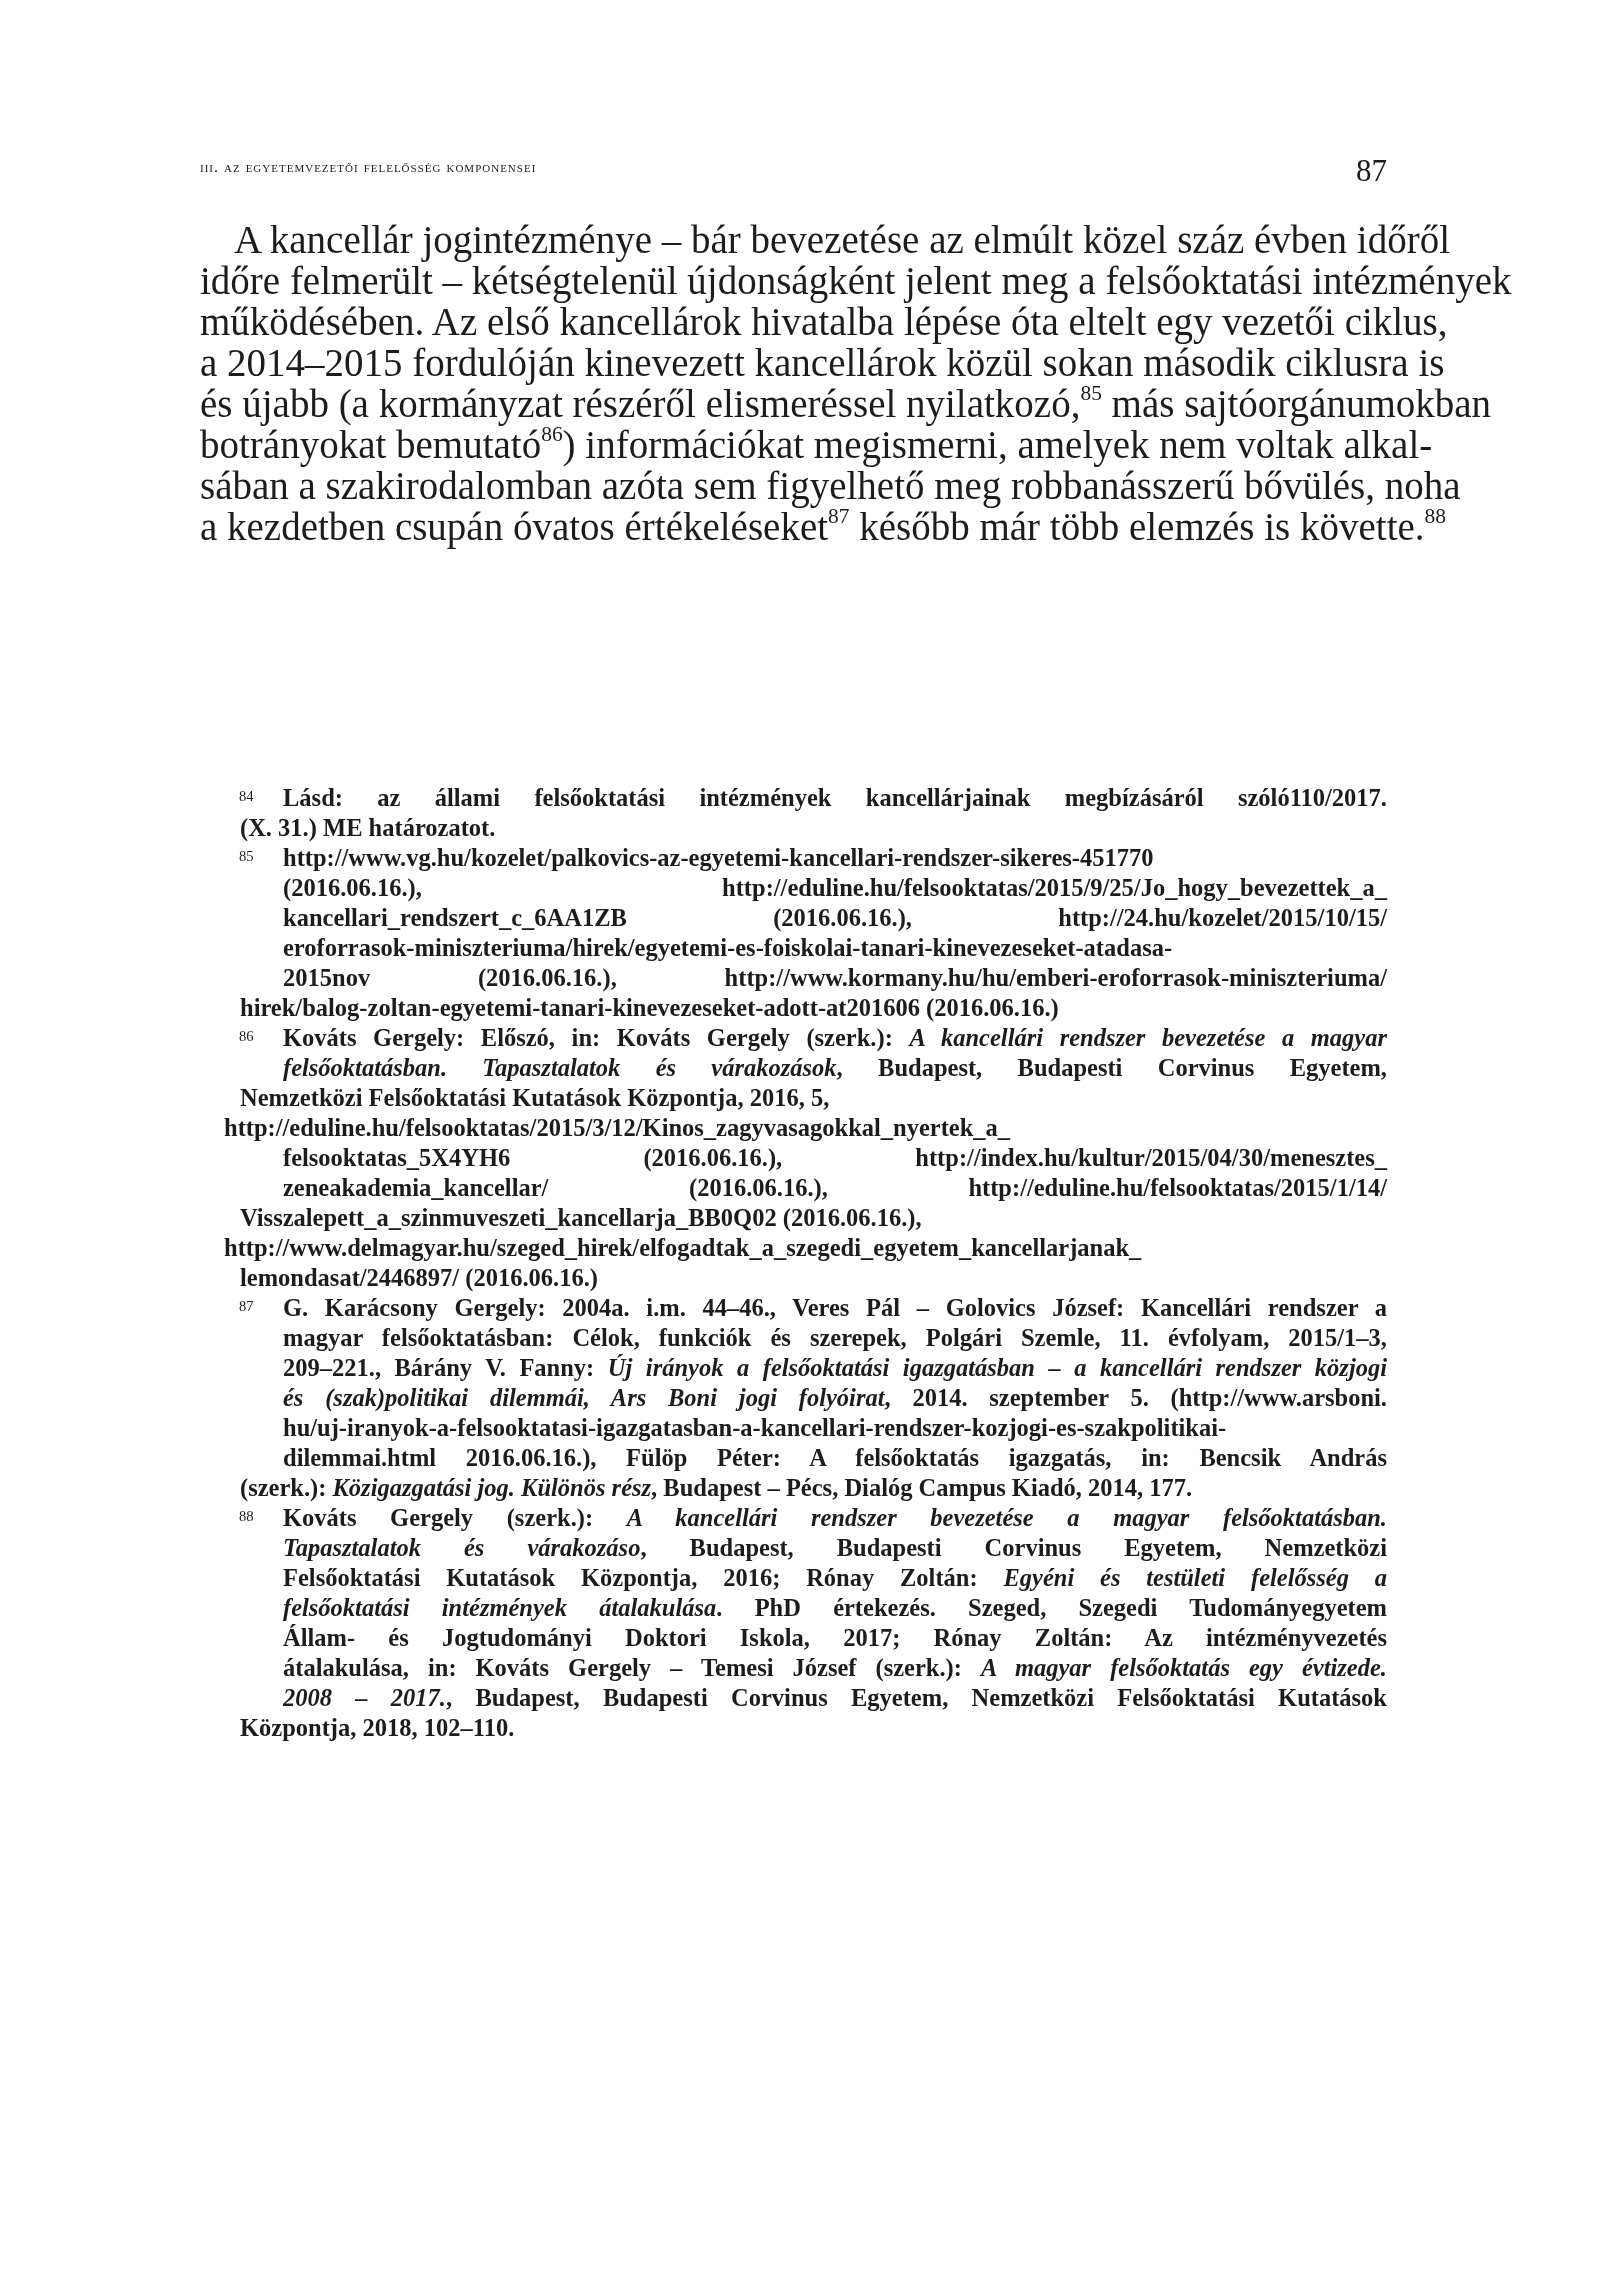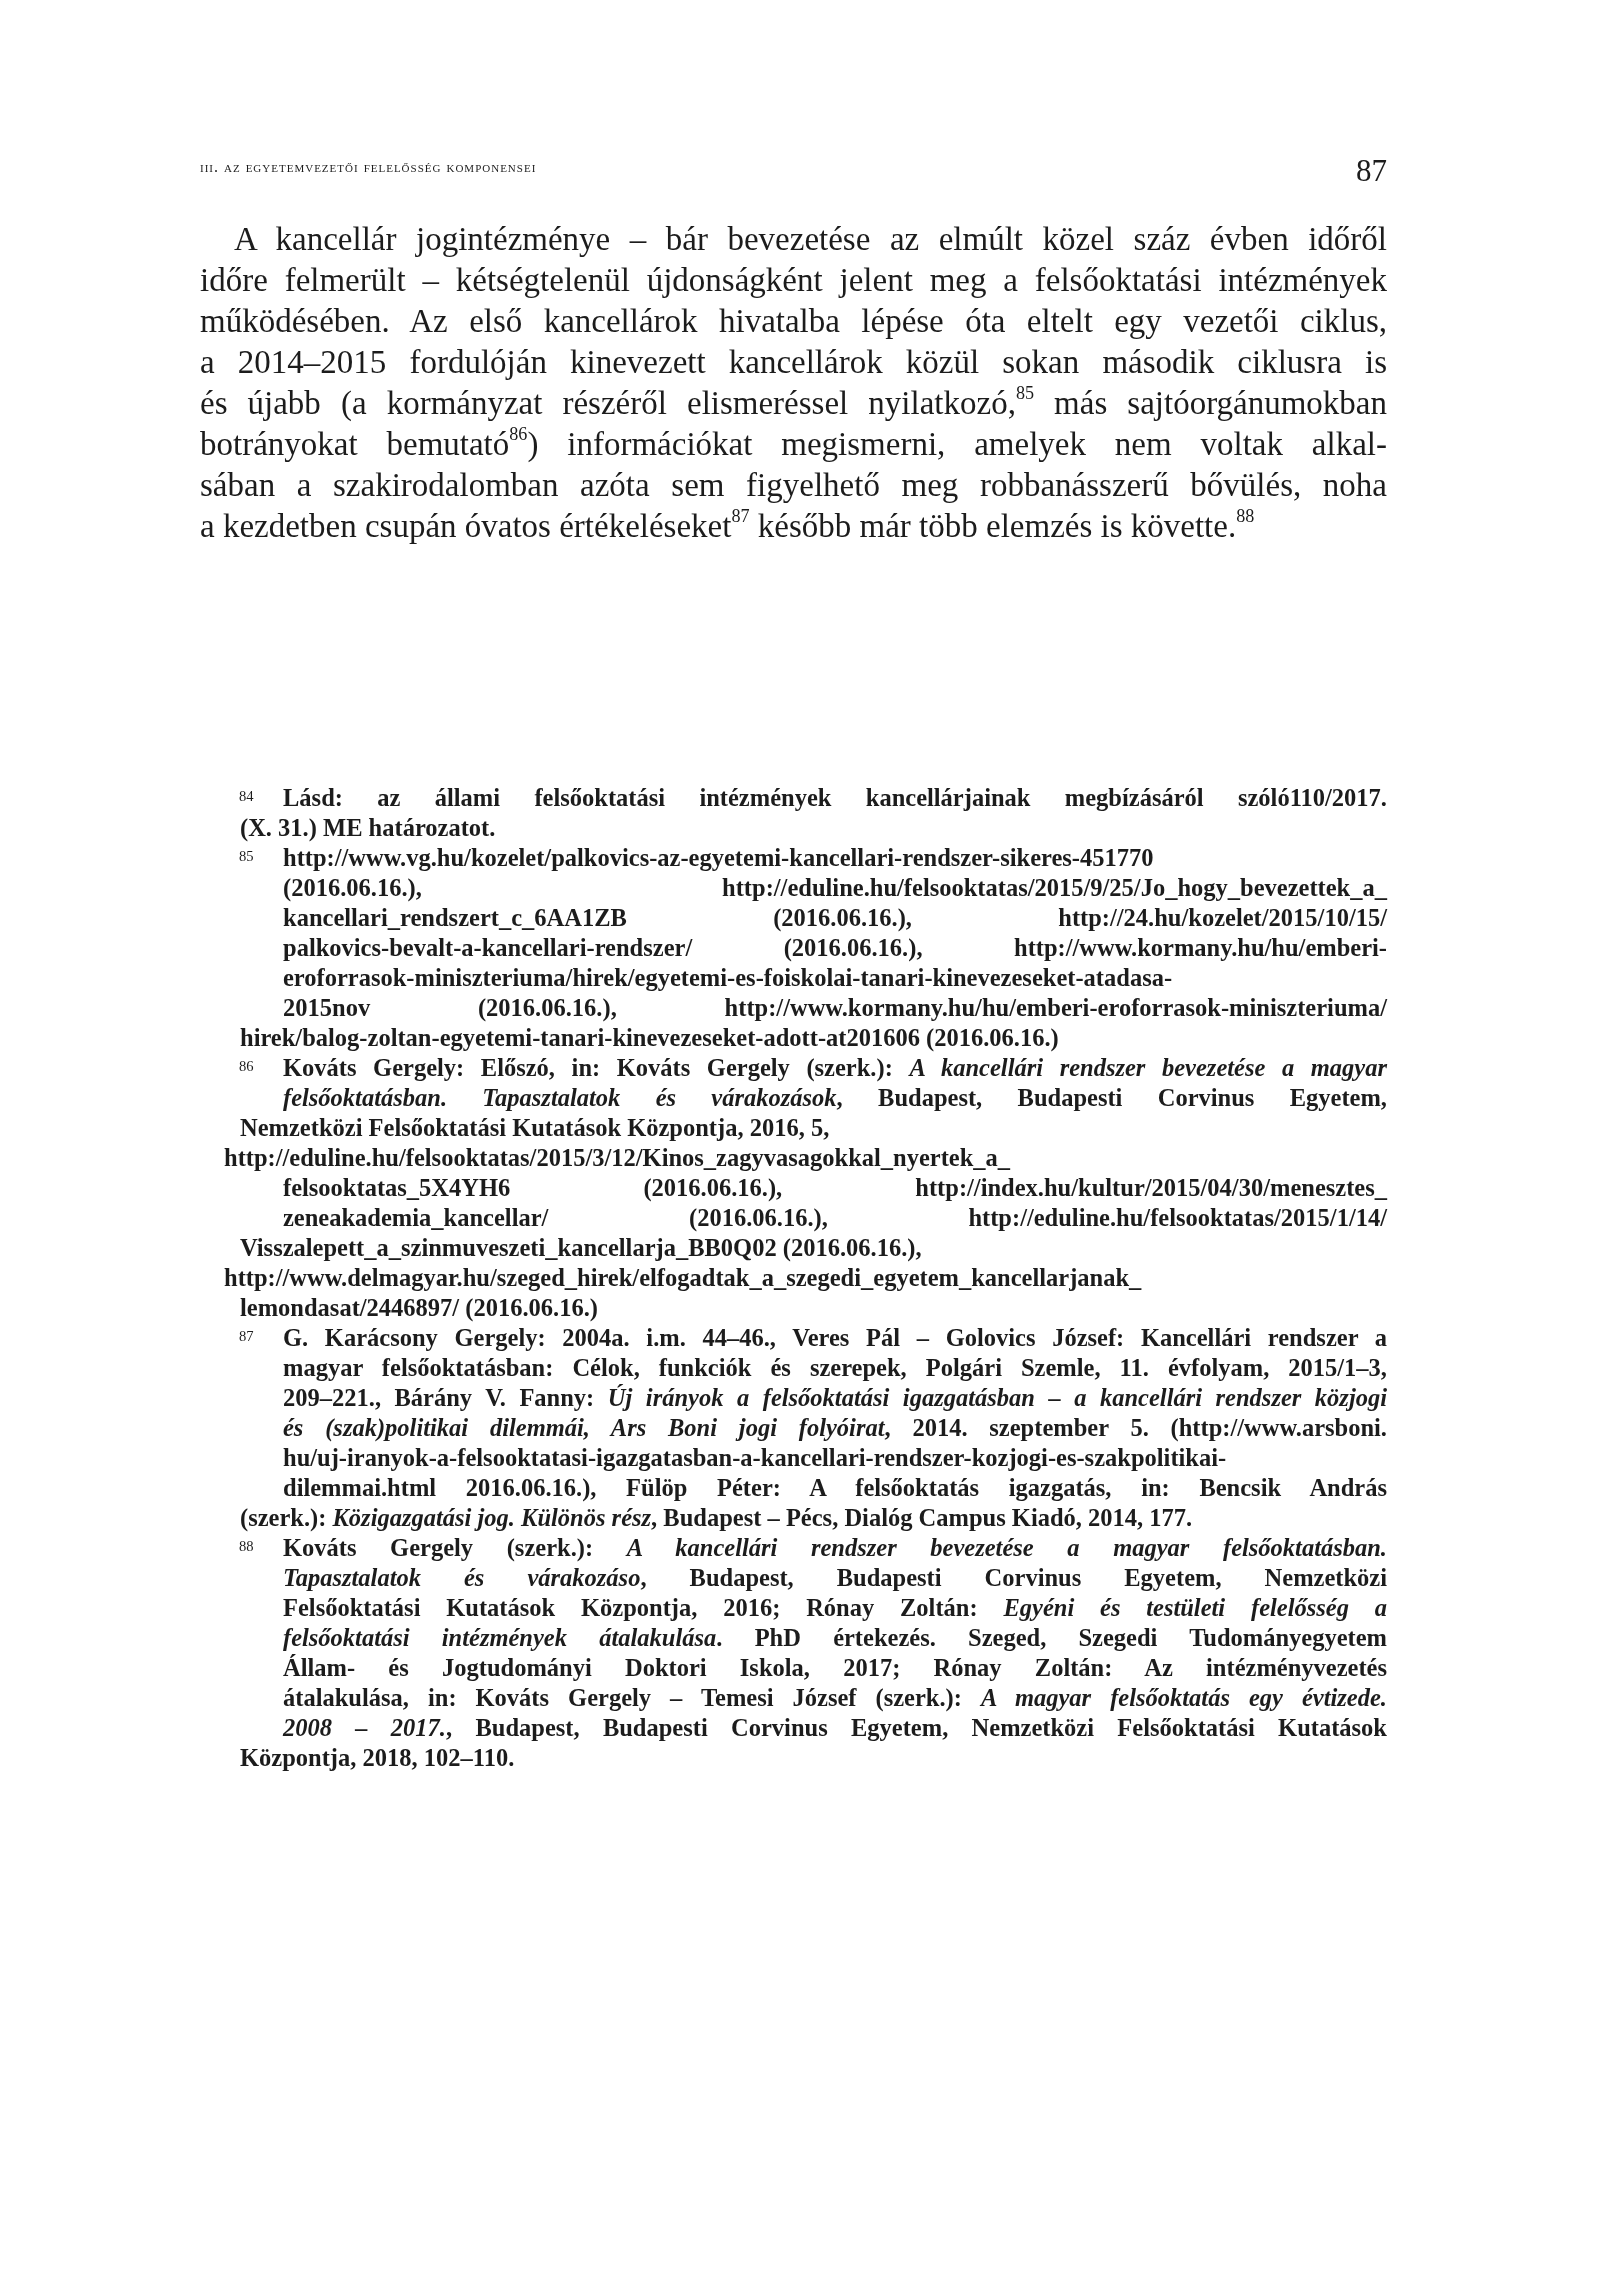--- a/index.html
+++ b/index.html
@@ -2,21 +2,21 @@
 <html style="font-size:13.8px"><head>
 <meta charset="utf-8">
 <style>
   html, body { margin: 0; padding: 0; background: #ffffff; }
   body { width: 1605px; height: 2295px; position: relative; overflow: hidden;
          font-family: "Liberation Serif", "DejaVu Serif", serif; color: #1c1c1c; }
   .running-head { position: absolute; left: 200px; top: 153px; width: 1187px; height: 34px; }
   .rh-title { position: absolute; left: 0; top: 5.2px; font-size: 16px; letter-spacing: 1px;
               font-variant: small-caps; text-transform: lowercase; white-space: nowrap; }
   .rh-page { position: absolute; right: 0; top: 0; font-size: 31px; }
-  .body-text { position: absolute; left: 200px; top: 219px; width: 1187px; font-size: 33px; }
+  .body-text { position: absolute; left: 200px; top: 219px; width: 1187px; font-size: 39px; }
   .line { height: 41px; line-height: 41px; white-space: nowrap; text-align: justify;
           text-align-last: justify; overflow: visible; }
   .line.last { text-align-last: left; }
   .line.indent { padding-left: 34px; }
   sup { font-size: 0.55em; line-height: 0; vertical-align: 0.8em; }
   .footnotes { position: absolute; left: 200px; top: 783px; width: 1187px; font-size: 24.5px; }
   .fn { position: relative; }
   .fn-num { position: absolute; left: 39px; top: 0px; font-size: 14.6px; line-height: 26px; }
   .fn-line { height: 30px; line-height: 30px; margin-left: 83px; white-space: nowrap;
              text-align: justify; text-align-last: justify; font-weight: bold; }
@@ -47,21 +47,20 @@
     <div class="fn">
       <span class="fn-num">84</span>
       <div class="fn-line">Lásd: az állami felsőoktatási intézmények kancellárjainak megbízásáról  szóló110/2017.</div>
       <div class="fn-line last">(X. 31.) ME határozatot.</div>
     </div>
     <div class="fn">
       <span class="fn-num">85</span>
       <div class="fn-line">http://www.vg.hu/kozelet/palkovics-az-egyetemi-kancellari-rendszer-sikeres-451770</div>
       <div class="fn-line">(2016.06.16.),  http://eduline.hu/felsooktatas/2015/9/25/Jo_hogy_bevezettek_a_</div>
       <div class="fn-line">kancellari_rendszert_c_6AA1ZB (2016.06.16.), http://24.hu/kozelet/2015/10/15/</div>
-      <div class="fn-line">palkovics-bevalt-a-kancellari-rendszer/ (2016.06.16.), http://www.kormany.hu/hu/emberi-</div>
       <div class="fn-line">eroforrasok-miniszteriuma/hirek/egyetemi-es-foiskolai-tanari-kinevezeseket-atadasa-</div>
       <div class="fn-line">2015nov (2016.06.16.), http://www.kormany.hu/hu/emberi-eroforrasok-miniszteriuma/</div>
       <div class="fn-line last">hirek/balog-zoltan-egyetemi-tanari-kinevezeseket-adott-at201606 (2016.06.16.)</div>
     </div>
     <div class="fn">
       <span class="fn-num">86</span>
       <div class="fn-line">Kováts Gergely: Előszó, in: Kováts Gergely (szerk.): <i>A kancellári rendszer bevezetése a magyar</i></div>
       <div class="fn-line"><i>felsőoktatásban. Tapasztalatok és várakozások</i>, Budapest, Budapesti Corvinus Egyetem,</div>
       <div class="fn-line last">Nemzetközi Felsőoktatási Kutatások Központja, 2016, 5,</div>
       <div class="fn-line out">http://eduline.hu/felsooktatas/2015/3/12/Kinos_zagyvasagokkal_nyertek_a_</div>

